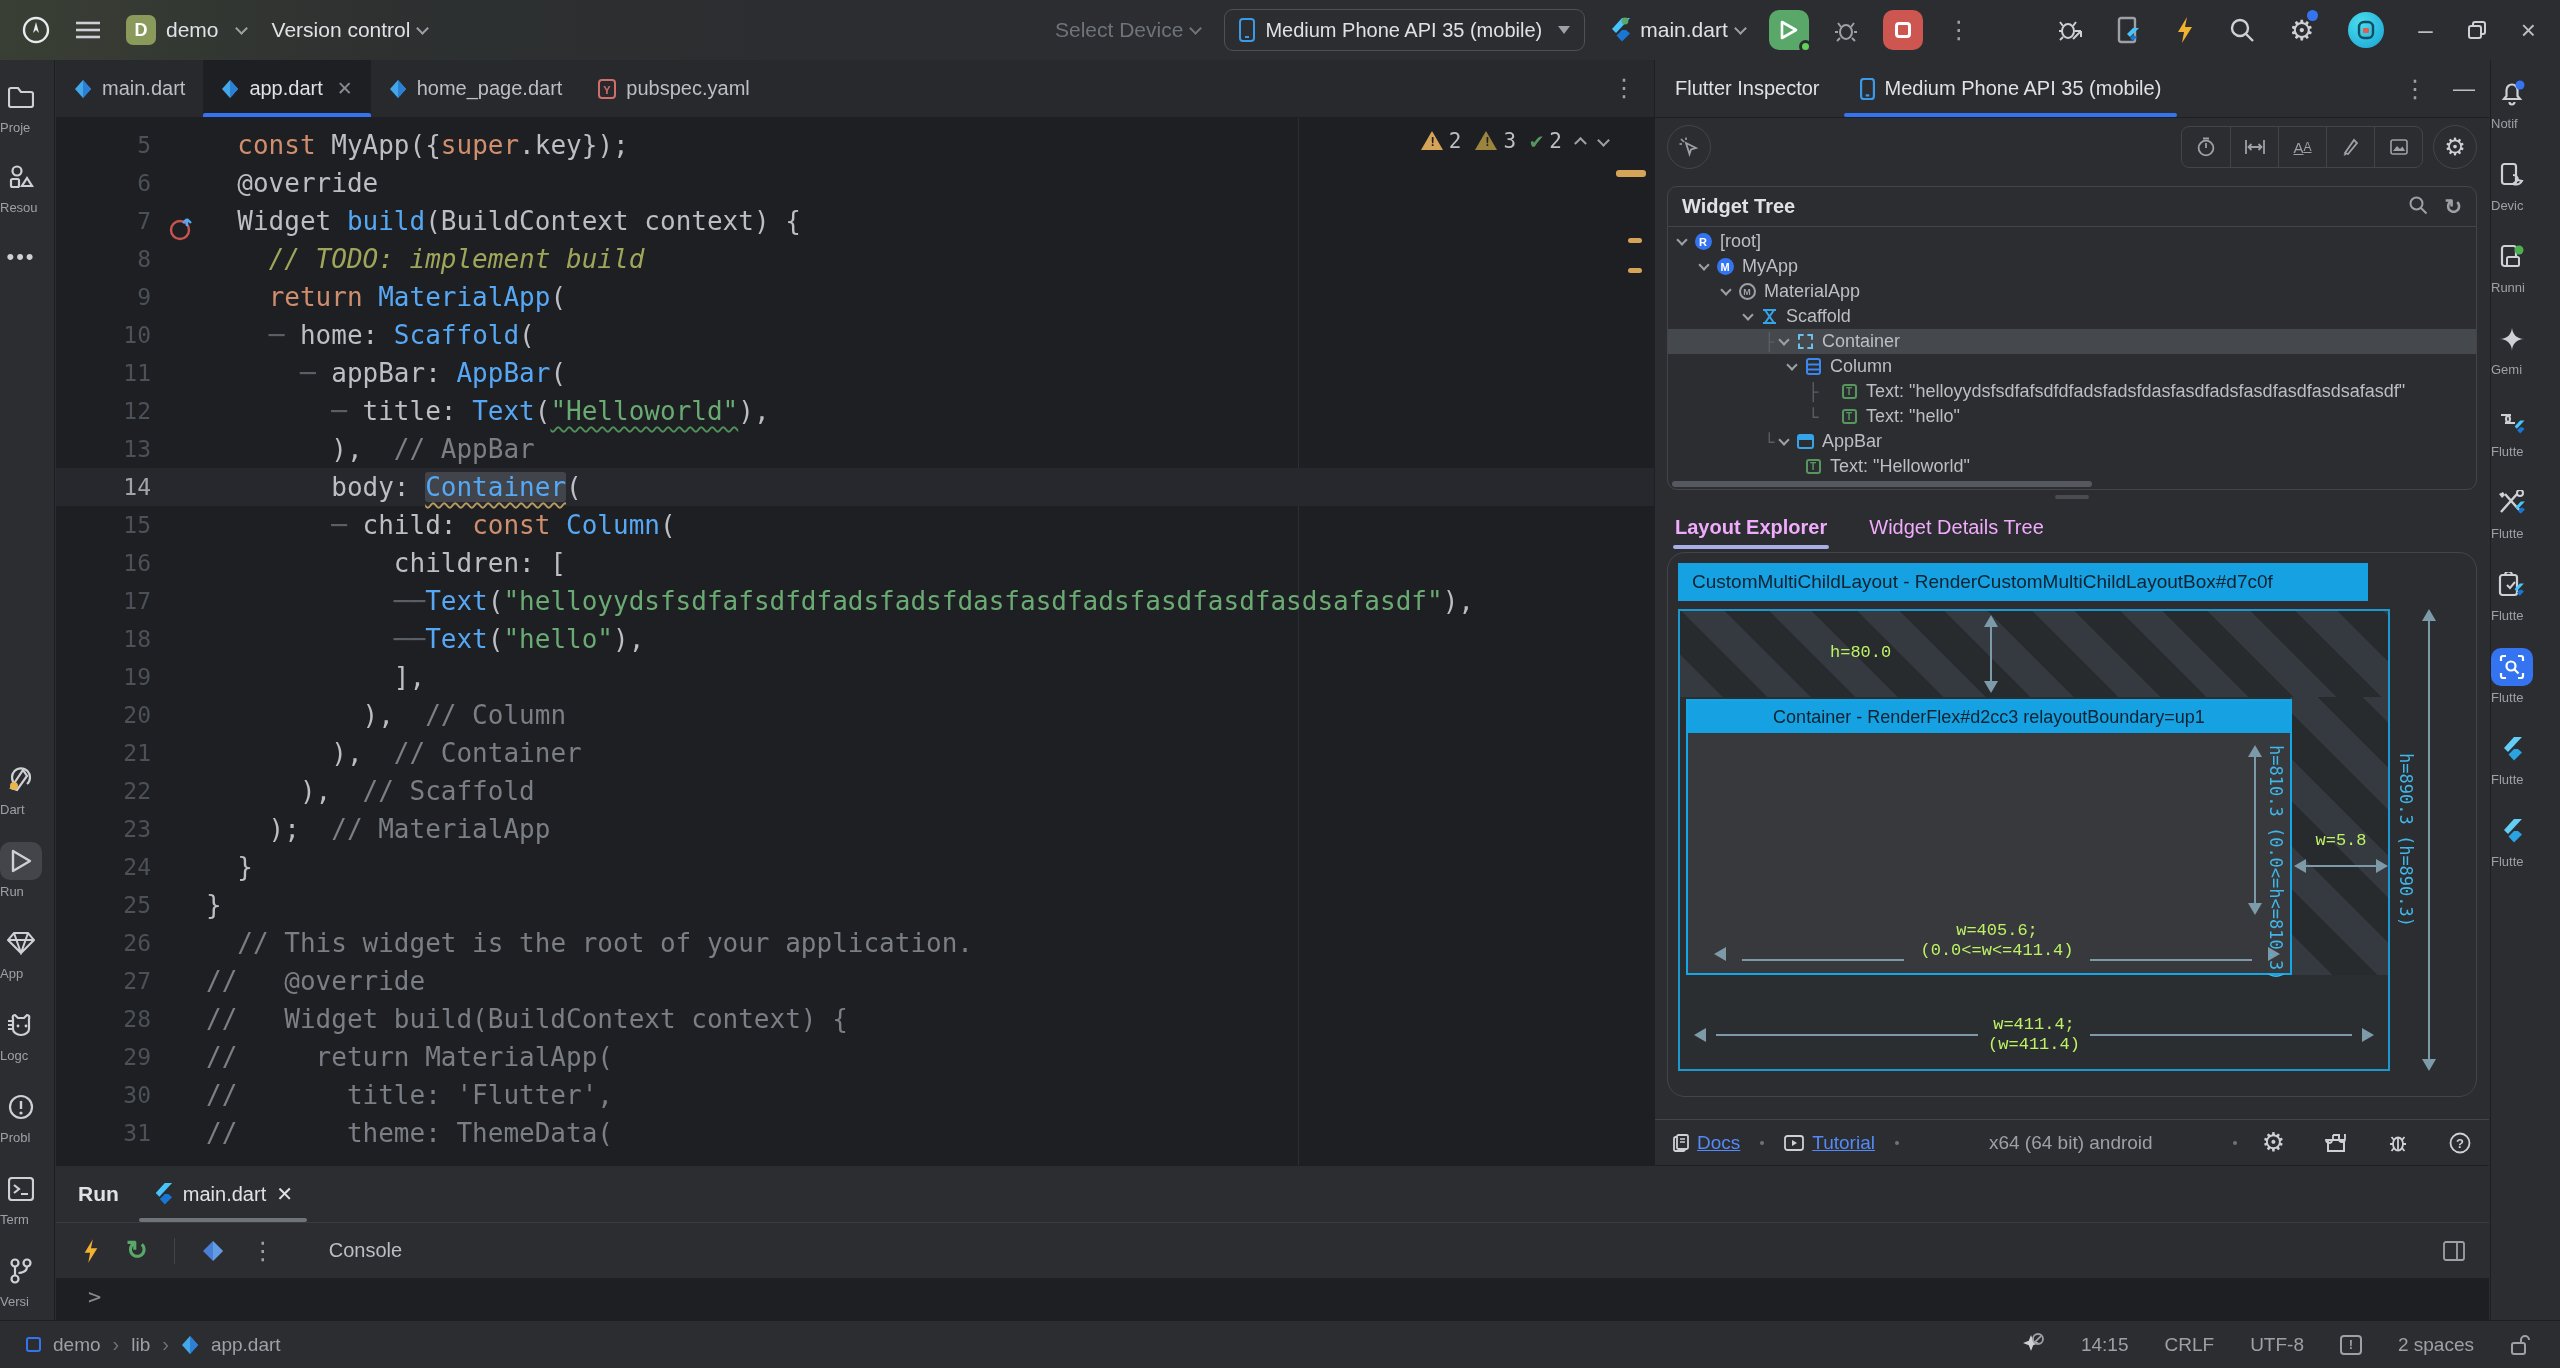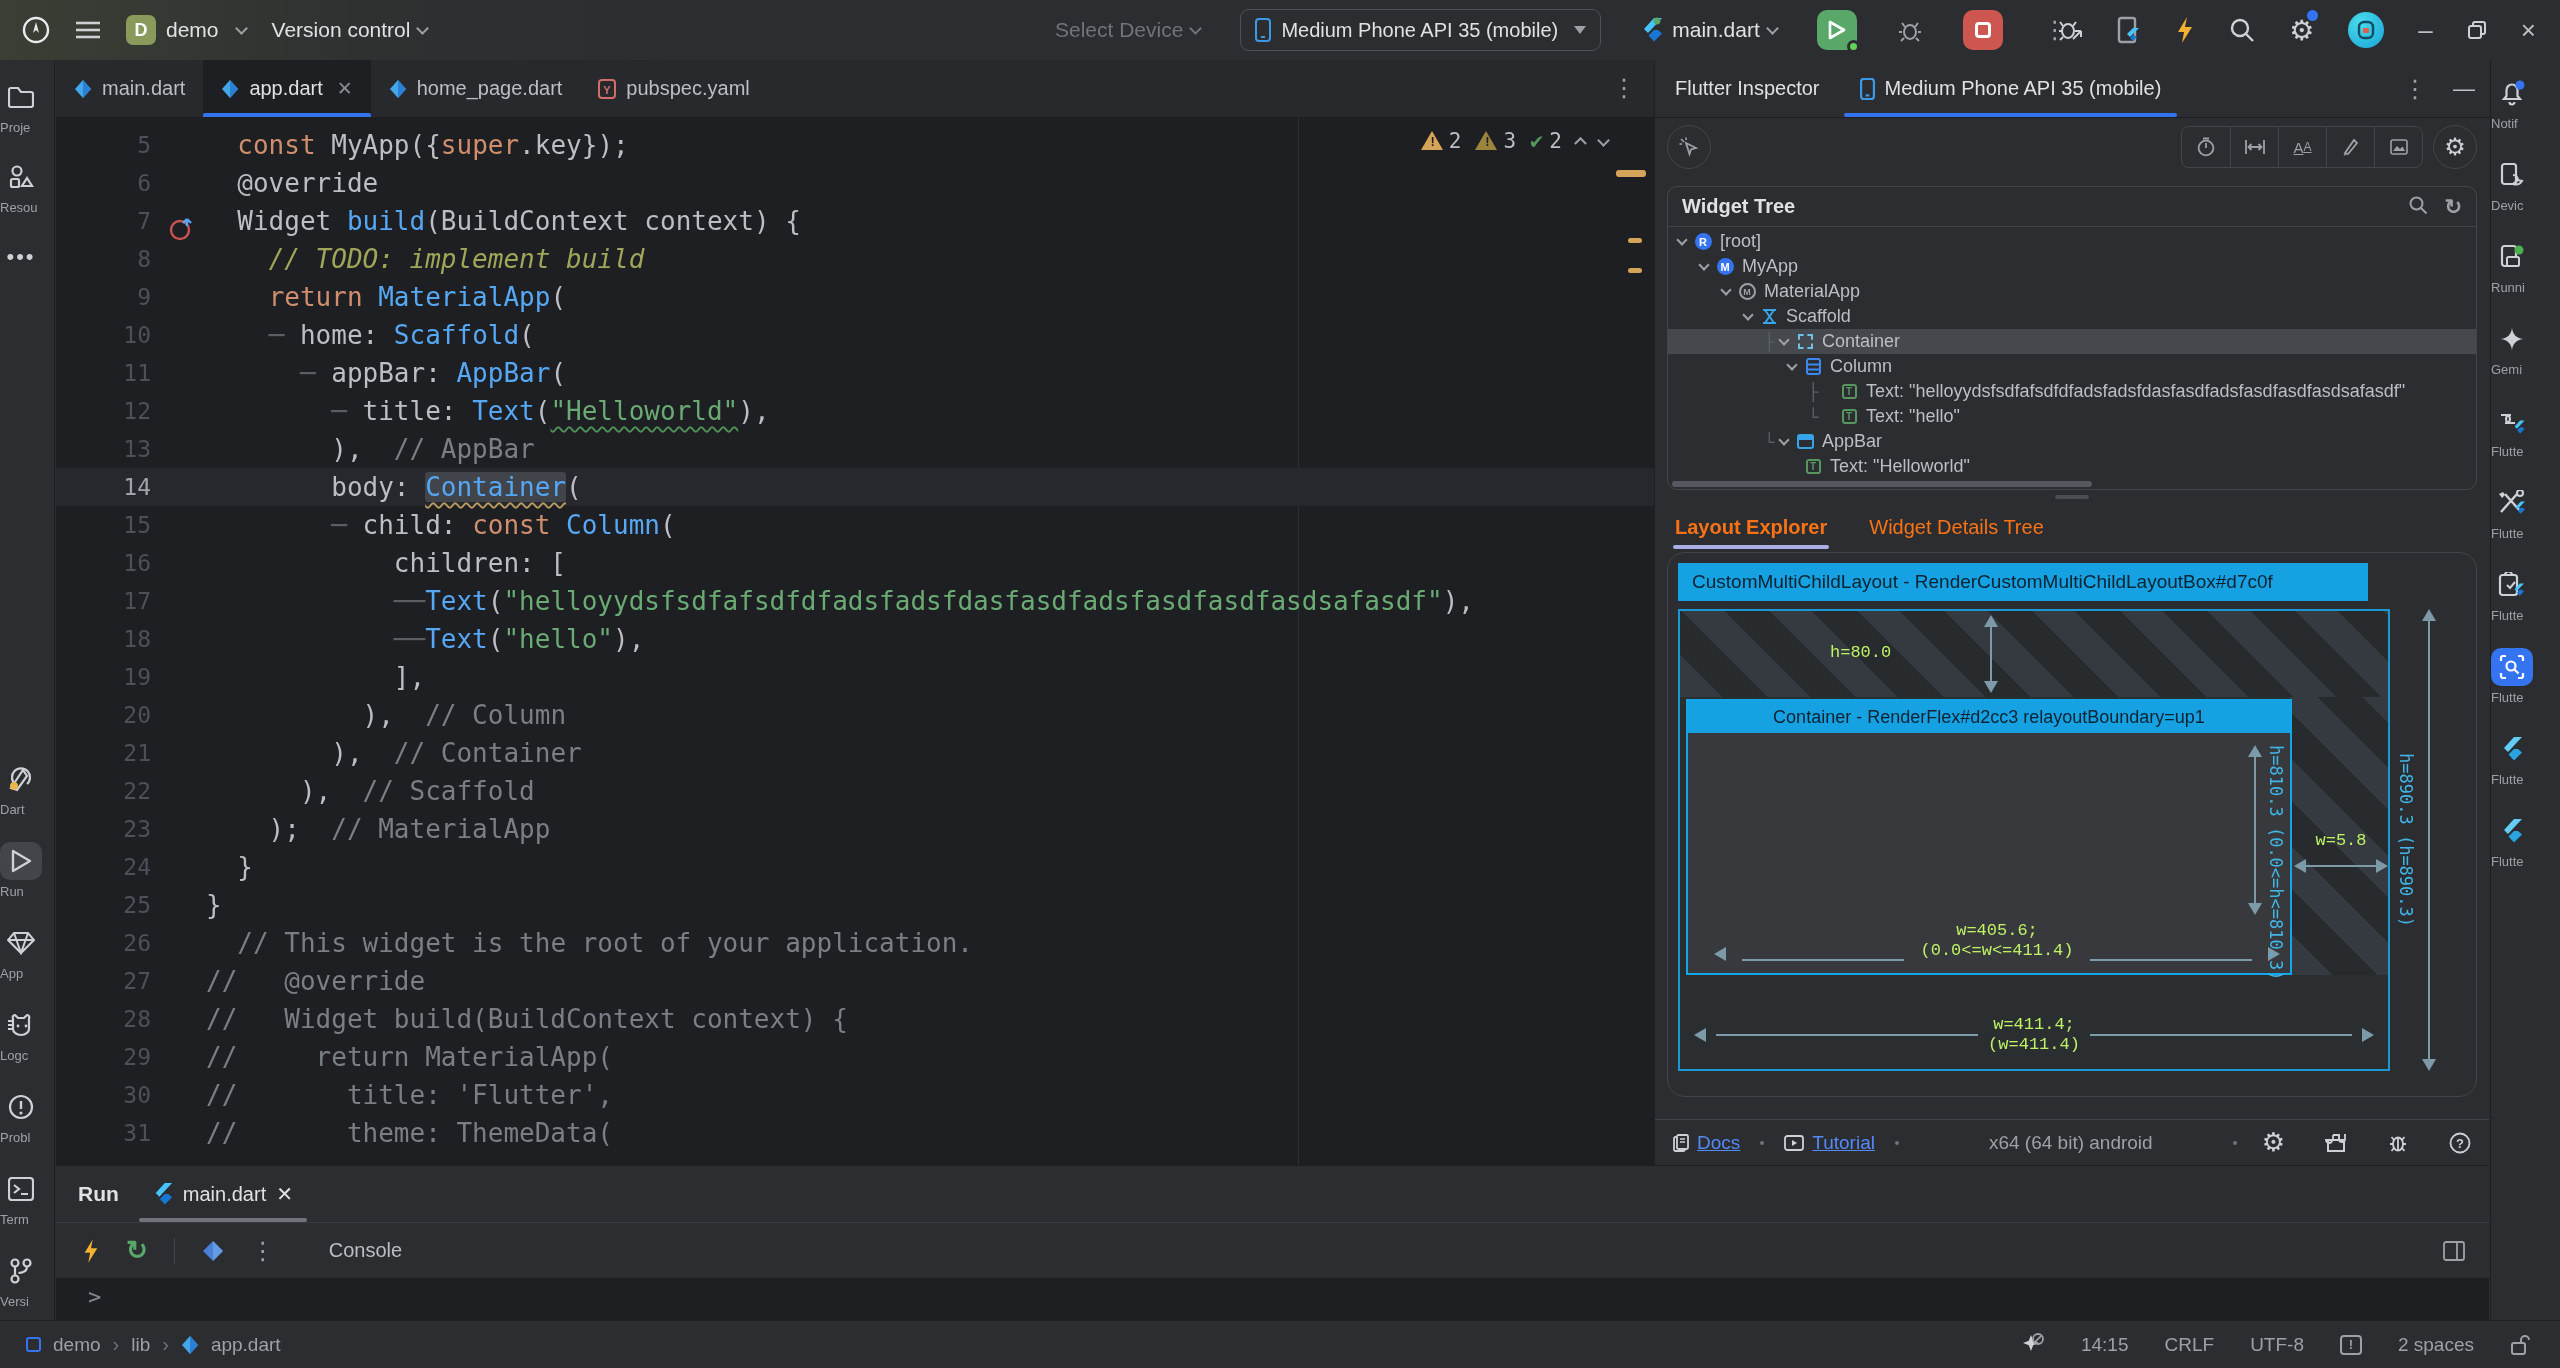--- a/index.html
+++ b/index.html
@@ -12,21 +12,21 @@
   .titlebar { position:absolute; left:0; top:0; width:2560px; height:60px;
     background:linear-gradient(90deg,#3a3f35 0%, #2e3130 14%, #2b2d30 30%);
     display:flex; align-items:center; }
   .tb-left { display:flex; align-items:center; gap:26px; padding-left:22px; }
   .chev { width:9px; height:9px; border-right:2px solid #9da0a6; border-bottom:2px solid #9da0a6;
           transform:rotate(45deg); display:inline-block; margin-left:8px; margin-top:-4px; }
   .proj-chip { display:flex; align-items:center; gap:10px; font-size:21px; color:#dfe1e5; }
   .proj-badge { width:30px; height:30px; border-radius:7px; background:#8a9a5b; color:#fff;
     font-weight:bold; font-size:18px; display:flex; align-items:center; justify-content:center; }
   .tb-item { font-size:21px; color:#dfe1e5; display:flex; align-items:center; }
-  .tb-center { position:absolute; left:1055px; top:0; height:60px; display:flex; align-items:center; gap:40px; }
+  .tb-center { position:absolute; left:1055px; top:0; height:60px; display:flex; align-items:center; gap:24px; }
   .dim-label { color:#6f737a; font-size:21px; display:flex; align-items:center; }
   .dim-label .chev { border-color:#6f737a; }
   .device-combo { height:42px; border:1px solid #4e5157; border-radius:9px; display:flex;
     align-items:center; gap:10px; padding:0 14px; font-size:20px; color:#dfe1e5; }
   .caret-down { width:0; height:0; border-left:6px solid transparent; border-right:6px solid transparent;
     border-top:8px solid #9da0a6; margin-left:6px; }
   .runbtn { width:40px; height:40px; border-radius:10px; background:#59a869; position:relative;
     display:flex; align-items:center; justify-content:center; }
   .runbtn .dot { position:absolute; right:-3px; bottom:-3px; width:13px; height:13px; border-radius:50%;
     background:#62d256; border:3px solid #2b2d30; }
@@ -106,21 +106,21 @@
   .wt-row { height:25px; display:flex; align-items:center; font-size:18px; white-space:nowrap; padding-left:8px; }
   .wt-row.sel { background:#45484d; }
   .wt-conn { font-family:"DejaVu Sans Mono",monospace; color:#5a5f66; font-size:17px; width:14px; }
   .wt-chev { width:8px; height:8px; border-right:2px solid #9da0a6; border-bottom:2px solid #9da0a6; transform:rotate(45deg); margin:0 8px 3px 2px; flex:none; }
   .wt-icon { width:18px; height:18px; margin-right:8px; flex:none; display:flex; align-items:center; justify-content:center; font-size:12px; }
   .wt-scroll { height:10px; position:relative; }
   .wt-scroll .thumb { position:absolute; left:4px; top:2px; width:52%; height:6px; border-radius:3px; background:#55585e; }
   .splitter { height:14px; display:flex; align-items:center; justify-content:center; }
   .splitter .grip { width:34px; height:4px; border-radius:2px; background:#494c50; }
   .le-tabs { height:46px; display:flex; align-items:center; padding:0 18px; gap:38px; }
-  .le-tab { font-size:20px; color:#f97316; position:relative; padding:10px 2px; }
+  .le-tab { font-size:20px; color:#f0abfc; position:relative; padding:10px 2px; }
   .le-tab.active { font-weight:bold; }
   .le-tab.active::after { content:""; position:absolute; left:0; right:0; bottom:0; height:4px; border-radius:2px; background:#a9aee6; }
 
   
   .diagram { position:relative; margin:2px 12px 22px 12px; border:1px solid #43454a; border-radius:18px; flex:1; overflow:hidden; }
   .bluebar { position:absolute; background:#16a1e2; color:#0d2330; font-size:19px; display:flex; align-items:center; padding:0 14px; white-space:nowrap; overflow:hidden; }
   .outerbox { position:absolute; left:10px; top:56px; width:712px; height:462px; border:2px solid #1b98d0; background:#2b2e31; }
   .stripes { position:absolute; background:repeating-linear-gradient(45deg,#343a3f 0 30px,#272b2e 30px 62px); }
   .innerbox { position:absolute; left:6px; top:88px; width:606px; height:276px; border:2px solid #13a6e8; background:#37393c; }
   .inner-head { height:32px; background:#16a1e2; color:#0d2330; font-size:18px; display:flex; align-items:center; justify-content:center; white-space:nowrap; overflow:hidden; }

